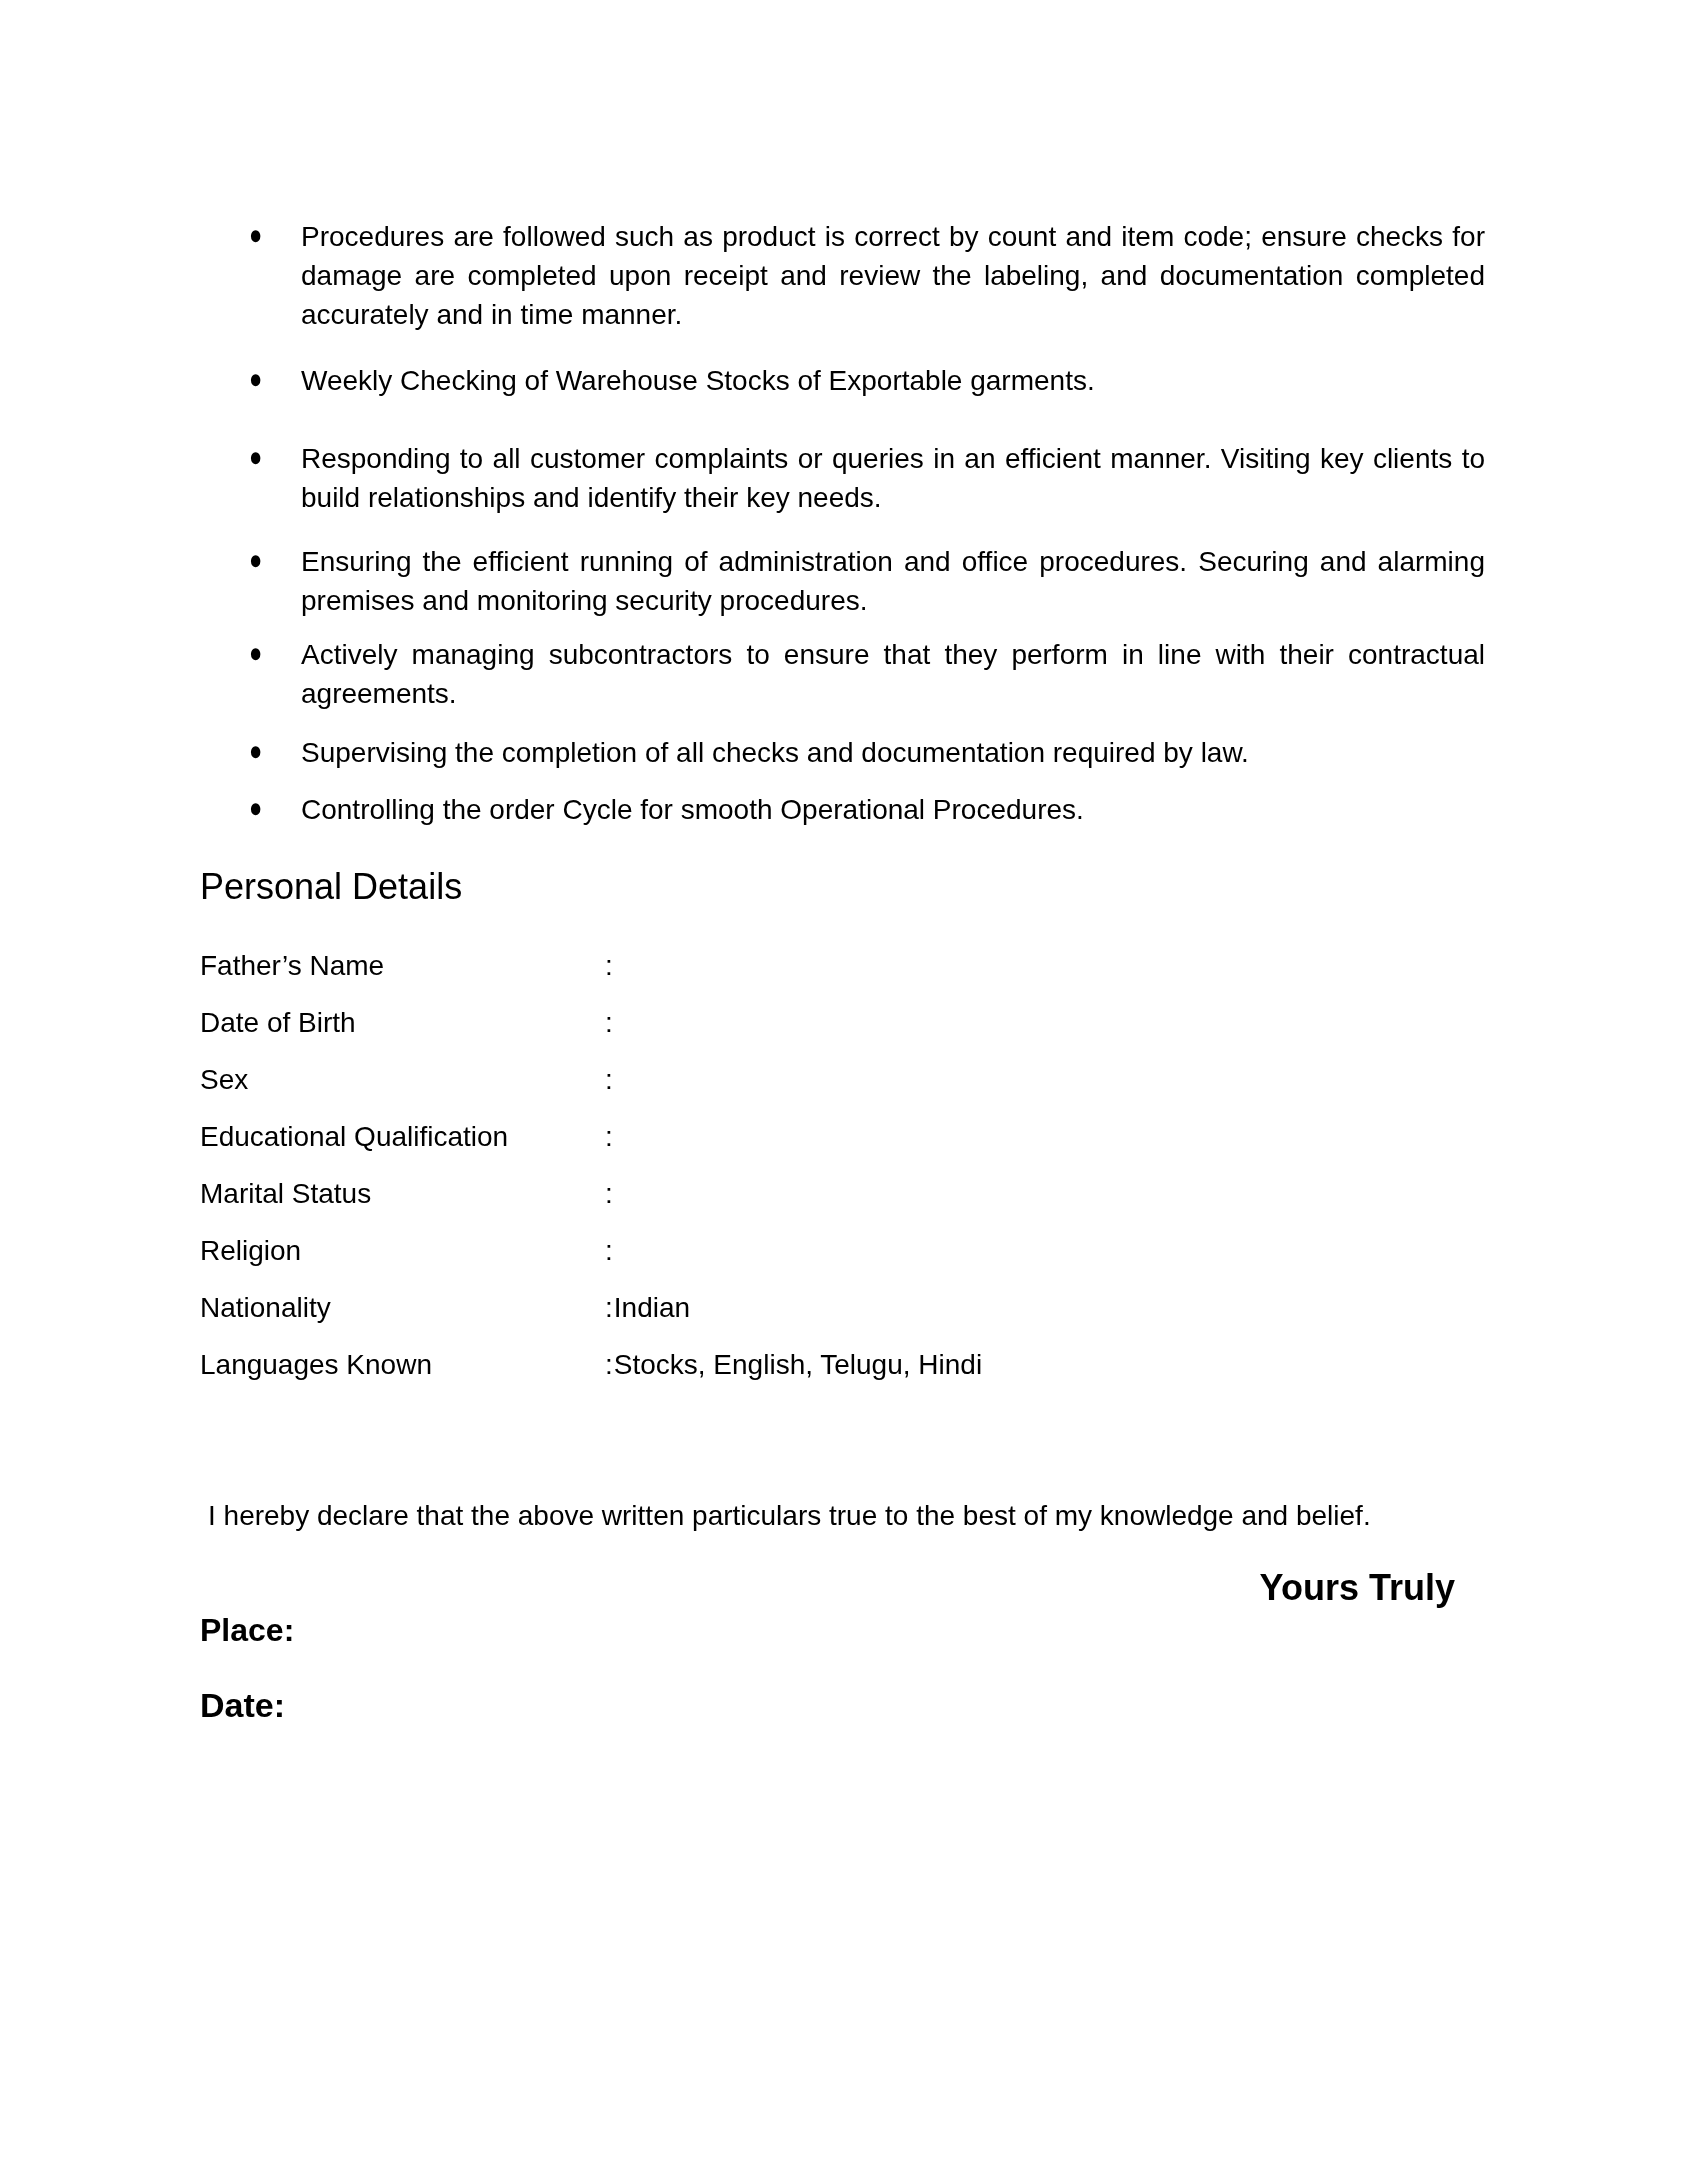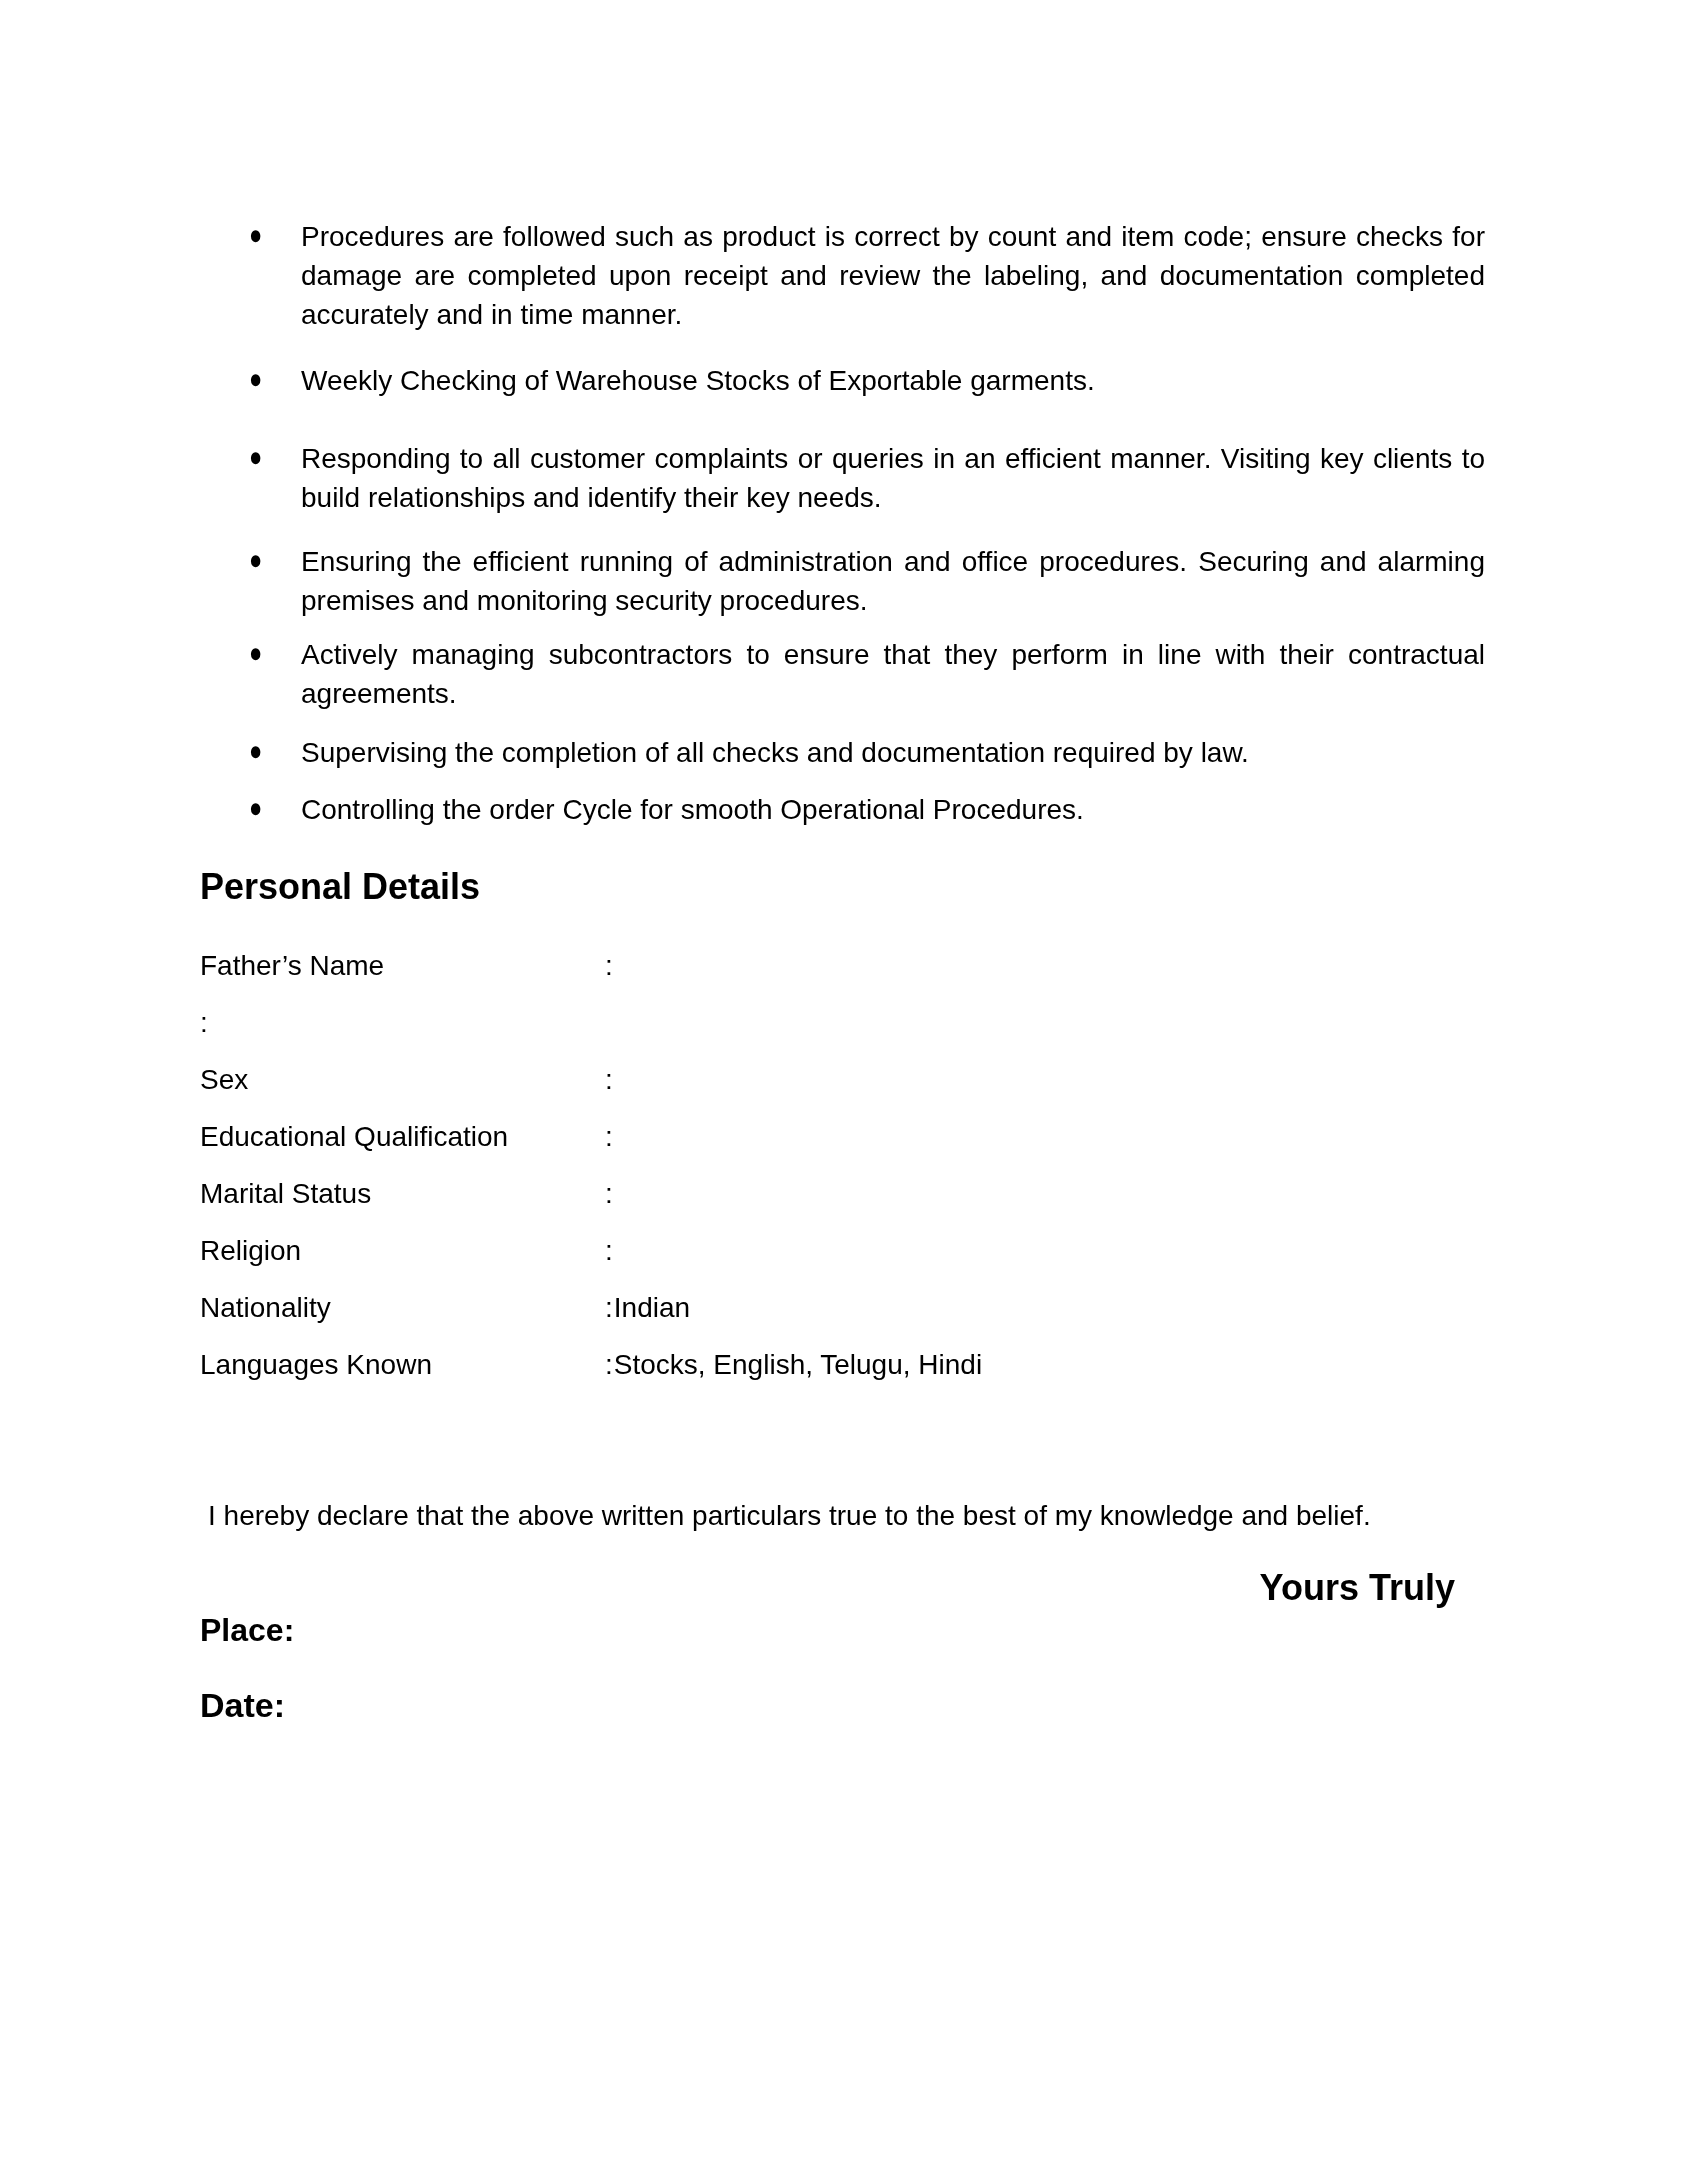--- a/index.html
+++ b/index.html
@@ -48,21 +48,21 @@
   ul.bullets li:nth-child(1) { margin-bottom: 27px; }
   ul.bullets li:nth-child(2) { margin-bottom: 39px; }
   ul.bullets li:nth-child(3) { margin-bottom: 25px; }
   ul.bullets li:nth-child(4) { margin-bottom: 14.5px; }
   ul.bullets li:nth-child(5) { margin-bottom: 20.4px; }
   ul.bullets li:nth-child(6) { margin-bottom: 18px; }
   ul.bullets li:nth-child(7) { margin-bottom: 0; }
 
   
   .pd-heading {
-    font-weight: bold;
+    font-weight: normal;
     font-size: 36px;
     line-height: 43px;
     margin-top: 36px;
     margin-bottom: 38px;
   }
   .pd-row {
     display: flex;
     align-items: flex-start;
     margin-bottom: 18px;
   }
@@ -141,20 +141,21 @@
     </ul>
 
     <div class="pd-heading">Personal Details</div>
 
     <div class="pd-row">
       <span class="pd-label">Father’s Name</span>
       <span class="pd-colon">:</span>
       <span class="pd-value"></span>
     </div>
     <div class="pd-row">
+      <span class="pd-label">Date of Birth</span>
       <span class="pd-colon">:</span>
       <span class="pd-value"></span>
     </div>
     <div class="pd-row">
       <span class="pd-label">Sex</span>
       <span class="pd-colon">:</span>
       <span class="pd-value"></span>
     </div>
     <div class="pd-row">
       <span class="pd-label">Educational Qualification</span>

